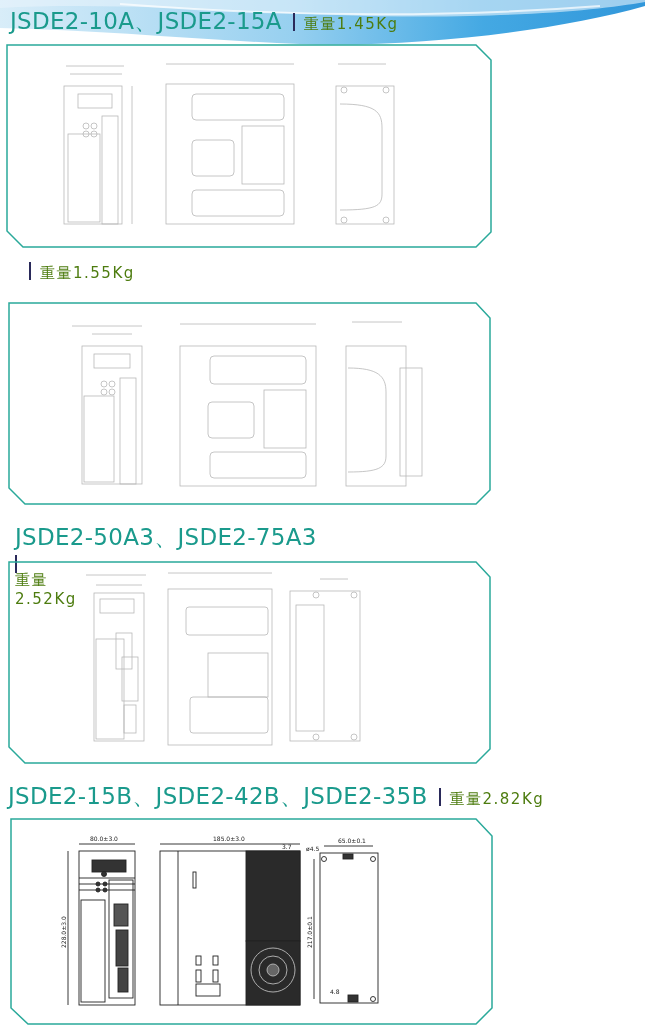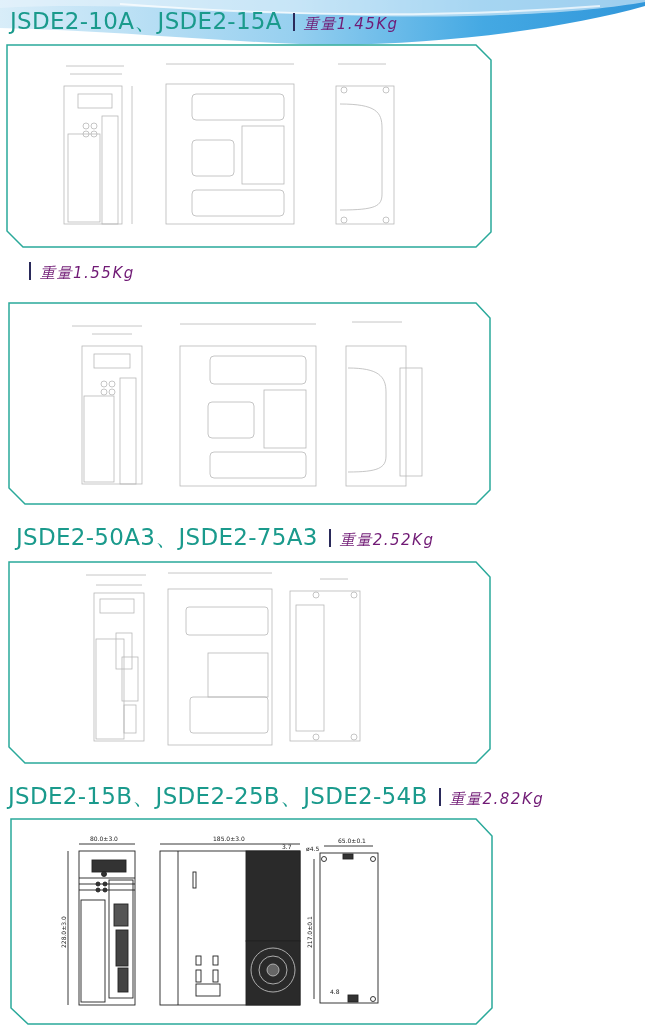--- a/index.html
+++ b/index.html
@@ -2,21 +2,21 @@
 <html><head>
 <meta charset="utf-8">
 <style>
   html, body { margin:0; padding:0; background:#ffffff; }
   body { width:645px; height:1033px; position:relative; overflow:hidden; font-family:"DejaVu Sans", sans-serif; }
   .banner { position:absolute; left:0; top:0; width:645px; height:48px; overflow:hidden; }
   .banner svg { position:absolute; left:0; top:0; }
   .heading { position:absolute; display:flex; align-items:baseline; white-space:nowrap; }
   .model { color:#1a9a8c; font-family:"DejaVu Sans", sans-serif; font-size:23px; letter-spacing:0.3px; }
   .sep { display:inline-block; width:2px; height:18px; background:#2a2a5a; margin:0 9px 0 11px; position:relative; top:2px; }
-  .weight { color:#701a75; font-size:15px; letter-spacing:1.5px;font-style:italic; }
+  .weight { color:#4d7c0f; font-size:15px; letter-spacing:1.5px; }
   .frame { position:absolute; }
   .frame svg.border { position:absolute; left:0; top:0; }
   .drawing { position:absolute; }
 </style>
 </head>
 <body>
 
 <div class="banner">
   <svg width="645" height="48" viewBox="0 0 645 48">
     <defs>
@@ -100,21 +100,21 @@
     <rect x="256" y="88" width="42" height="58"></rect>
     <rect x="202" y="150" width="96" height="26" rx="4"></rect>
     <line x1="172" y1="22" x2="308" y2="22"></line>
     <rect x="338" y="44" width="60" height="140"></rect>
     <path d="M340,66 C370,66 378,74 378,90 L378,154 C378,166 370,170 340,170"></path>
     <rect x="392" y="66" width="22" height="108"></rect>
     <line x1="344" y1="20" x2="394" y2="20"></line>
   </svg>
 </div>
 
-<div class="heading" style="left:16px; top:522px;">
+<div class="heading" style="left:4px; top:522px;flex-direction:column;">
   <span class="model">JSDE2-50A3、JSDE2-75A3</span>
   <span class="sep"></span>
   <span class="weight">重量</span>
   <span class="weight">2.52Kg</span>
 </div>
 <div class="frame" style="left:8px; top:561px;">
   <svg class="border" width="484" height="204">
       <path d="M1,1 L468,1 L482,16 L482,188 L468,202 L17,202 L1,186 Z" fill="none" stroke="#2aa99a" stroke-width="1.5"></path>
     </svg>
   <svg class="drawing" width="484" height="204" stroke="#b8b8b8" fill="none" stroke-width="0.8">
@@ -135,21 +135,21 @@
     <rect x="288" y="44" width="28" height="126"></rect>
     <circle cx="308" cy="34" r="3"></circle>
       <circle cx="346" cy="34" r="3"></circle>
       <circle cx="308" cy="176" r="3"></circle>
       <circle cx="346" cy="176" r="3"></circle>
     <line x1="312" y1="18" x2="340" y2="18"></line>
   </svg>
 </div>
 
 <div class="heading" style="left:8px; top:781px;">
-  <span class="model">JSDE2-15B、JSDE2-25B、JSDE2-54B</span>
+  <span class="model">JSDE2-15B、JSDE2-42B、JSDE2-35B</span>
   <span class="sep"></span>
   <span class="weight">重量</span>
   <span class="weight">2.82Kg</span>
 </div>
 <div class="frame" style="left:10px; top:818px;">
   <svg class="border" width="484" height="208">
       <path d="M1,1 L466,1 L482,18 L482,190 L466,206 L18,206 L1,190 Z" fill="none" stroke="#2aa99a" stroke-width="1.5"></path>
     </svg>
   <svg class="drawing" width="484" height="208" stroke="#222" fill="none" stroke-width="0.9">
 

